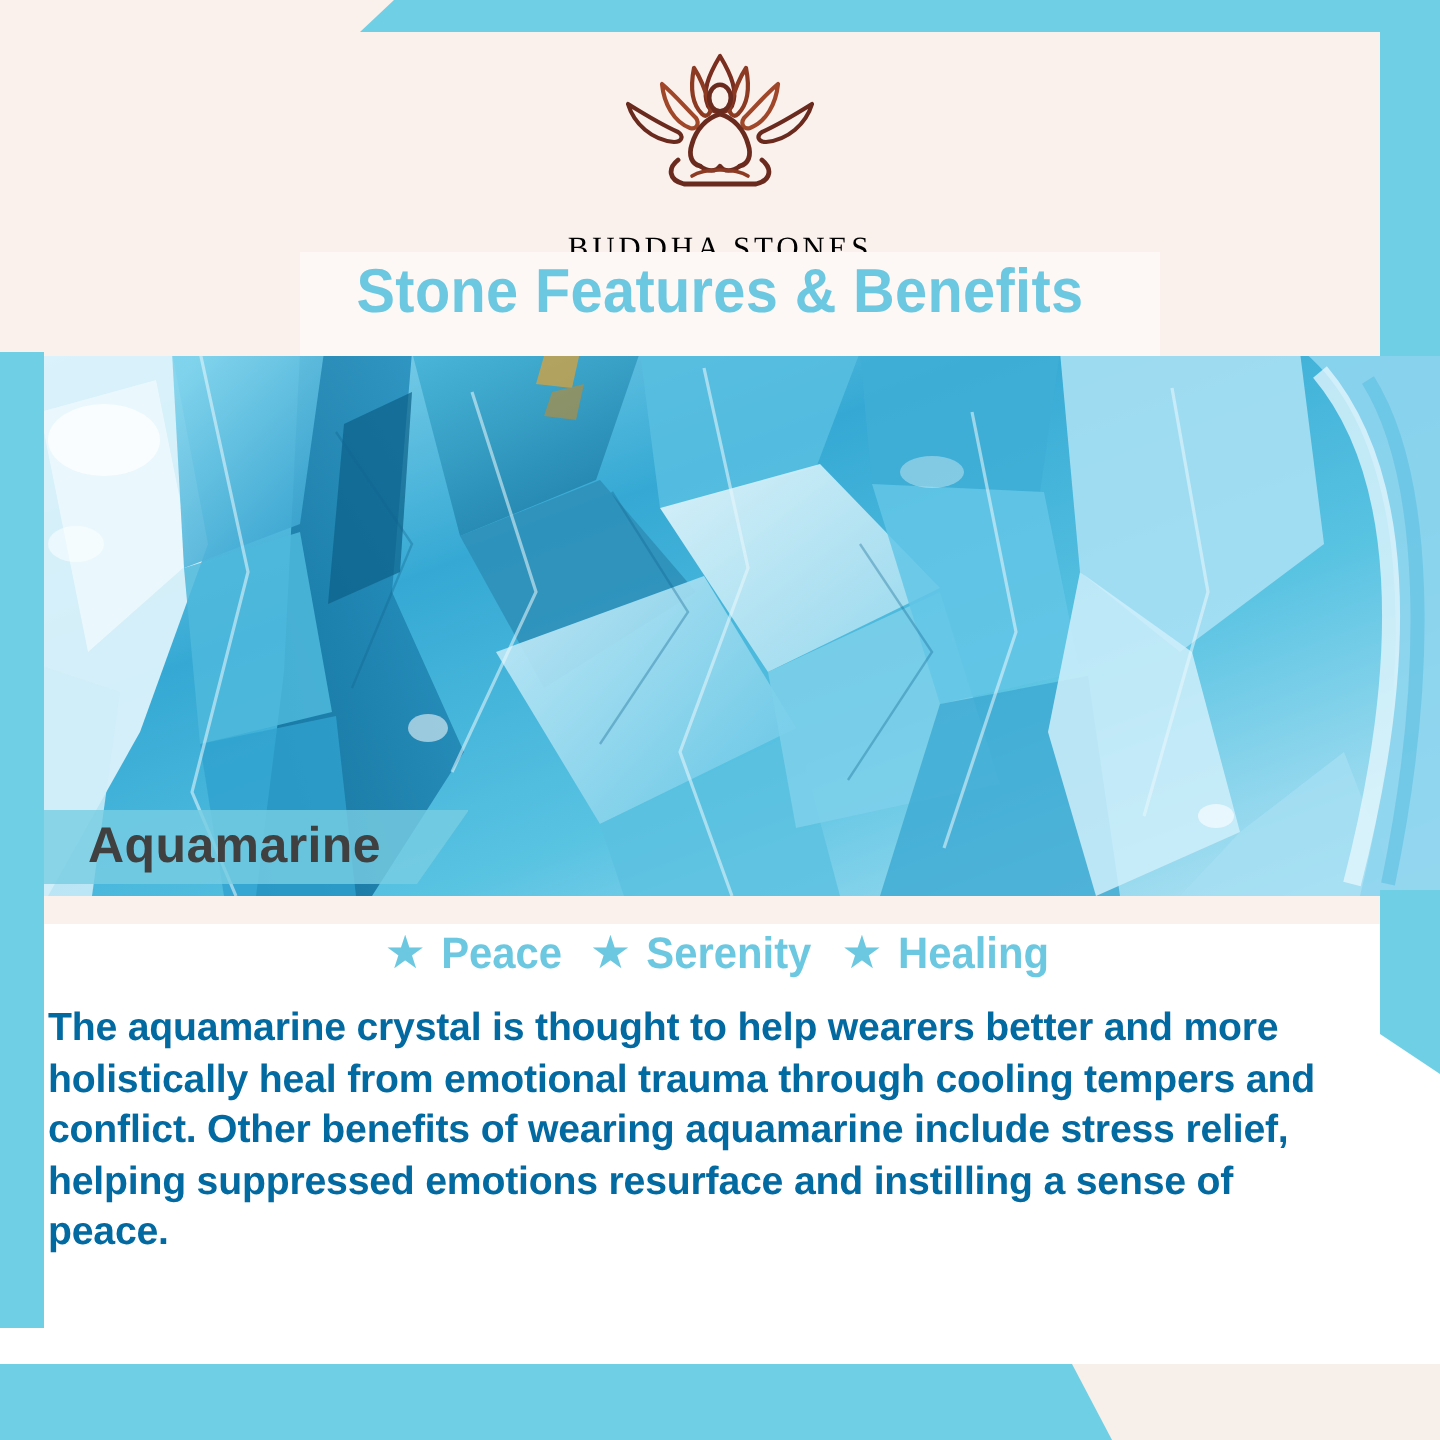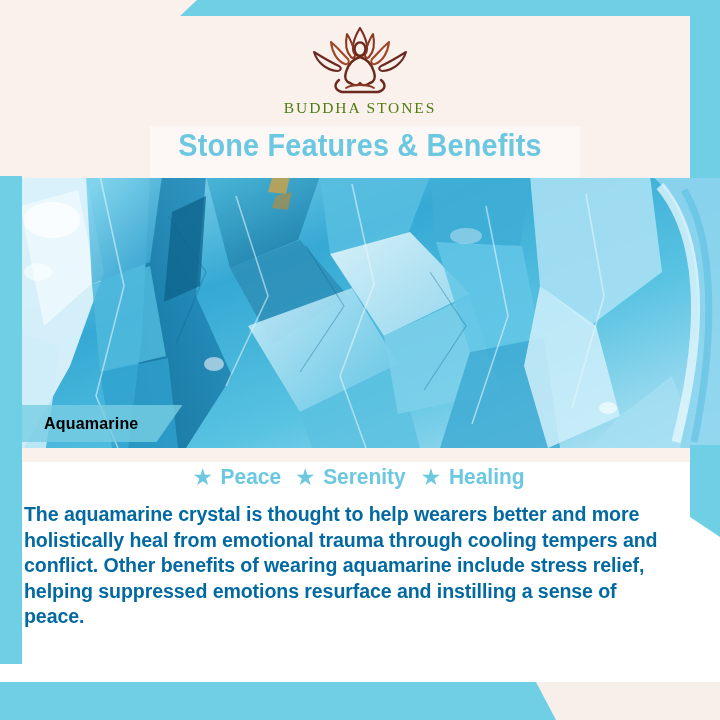--- a/index.html
+++ b/index.html
@@ -65,25 +65,25 @@
     background:#FAF0EC;
     z-index:2;
   }
   .logo-wrap {
     position:absolute;
     top:22px; left:0; width:720px;
     display:flex; flex-direction:column; align-items:center;
   }
   .logo-mark { width:152px; height:72px; display:block; }
   .logo-text {
-    margin-top:5px;
+    margin-top:22px;
     font-family:"Liberation Serif", serif;
     font-size:15.5px;
     letter-spacing:1.9px;
-    color:#4d7c0f;
+    color:#000000;
     font-weight:400;
   }
 
   .title-plate {
     position:absolute;
     top:126px; left:150px;
     width:430px; height:52px;
     background:#FDF8F6;
     z-index:3;
   }
@@ -115,23 +115,23 @@
     position:absolute;
     left:22px; bottom:6px;
     height:37px;
     padding:0 44px 0 22px;
     display:flex; align-items:center;
     background:rgba(120,205,226,0.80);
     clip-path: polygon(0 0, 100% 0, calc(100% - 26px) 100%, 0 100%);
     z-index:4;
   }
   .stone-label span {
-    color:#000000;
+    color:#404040;
     font-weight:bold;
-    font-size:16px;
+    font-size:25px;
     letter-spacing:0.2px;
     font-family:"Liberation Sans", sans-serif;
     text-align:center;
   }
 
   
   .cream-strip {
     position:absolute;
     top:448px; left:22px; width:676px; height:14px;
     background:#FAF0EC;

